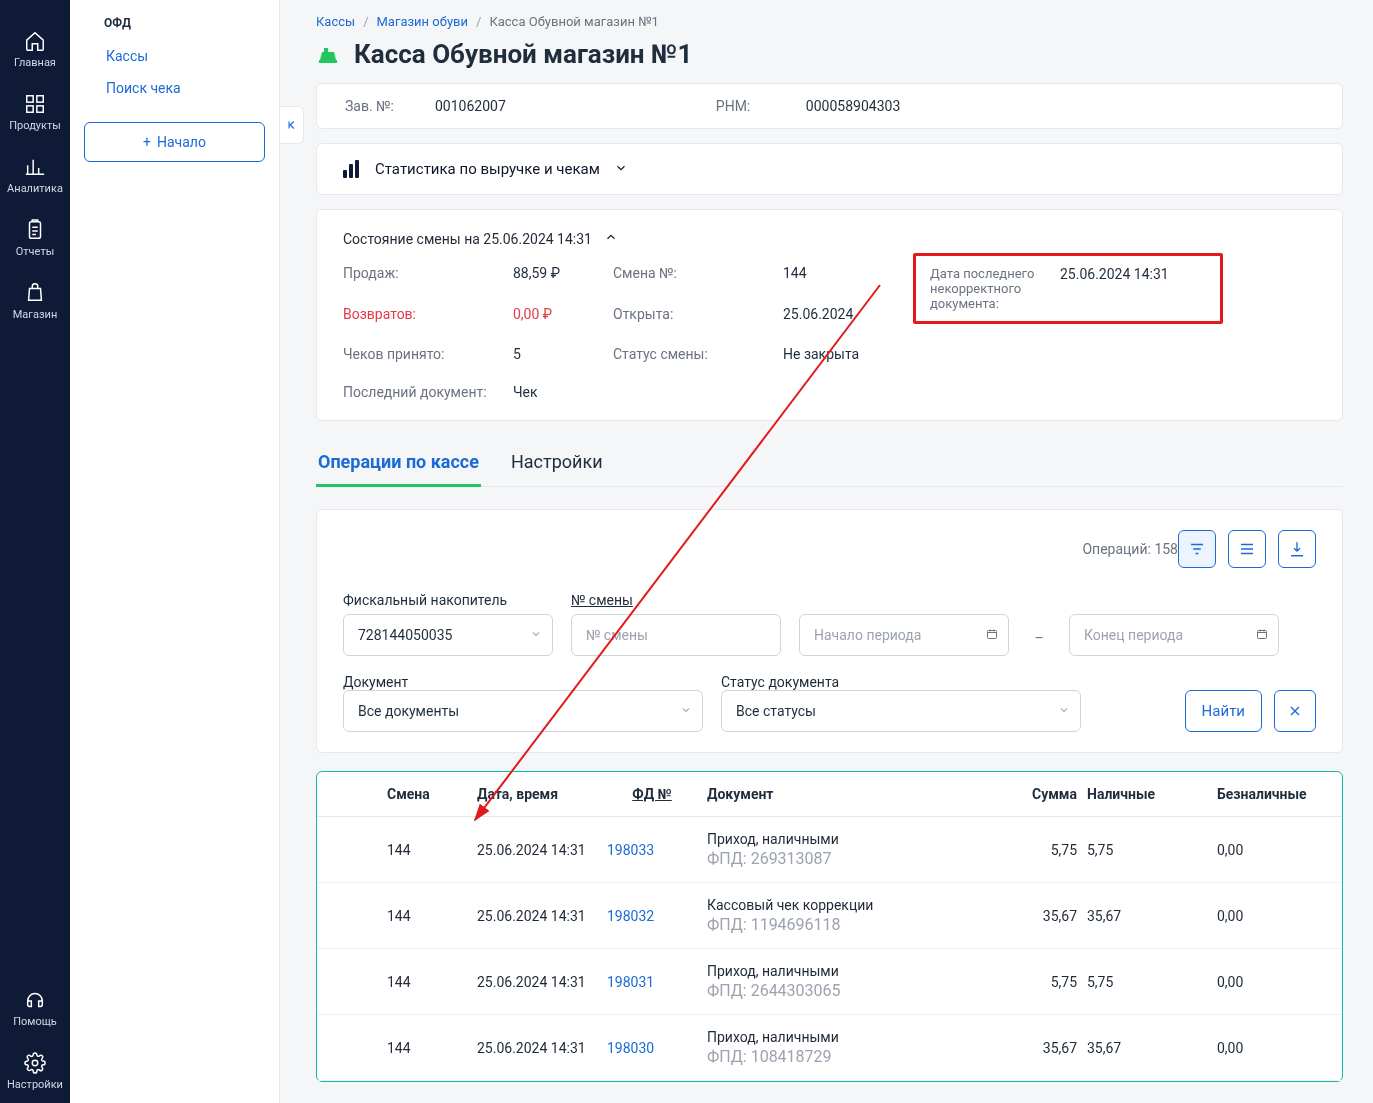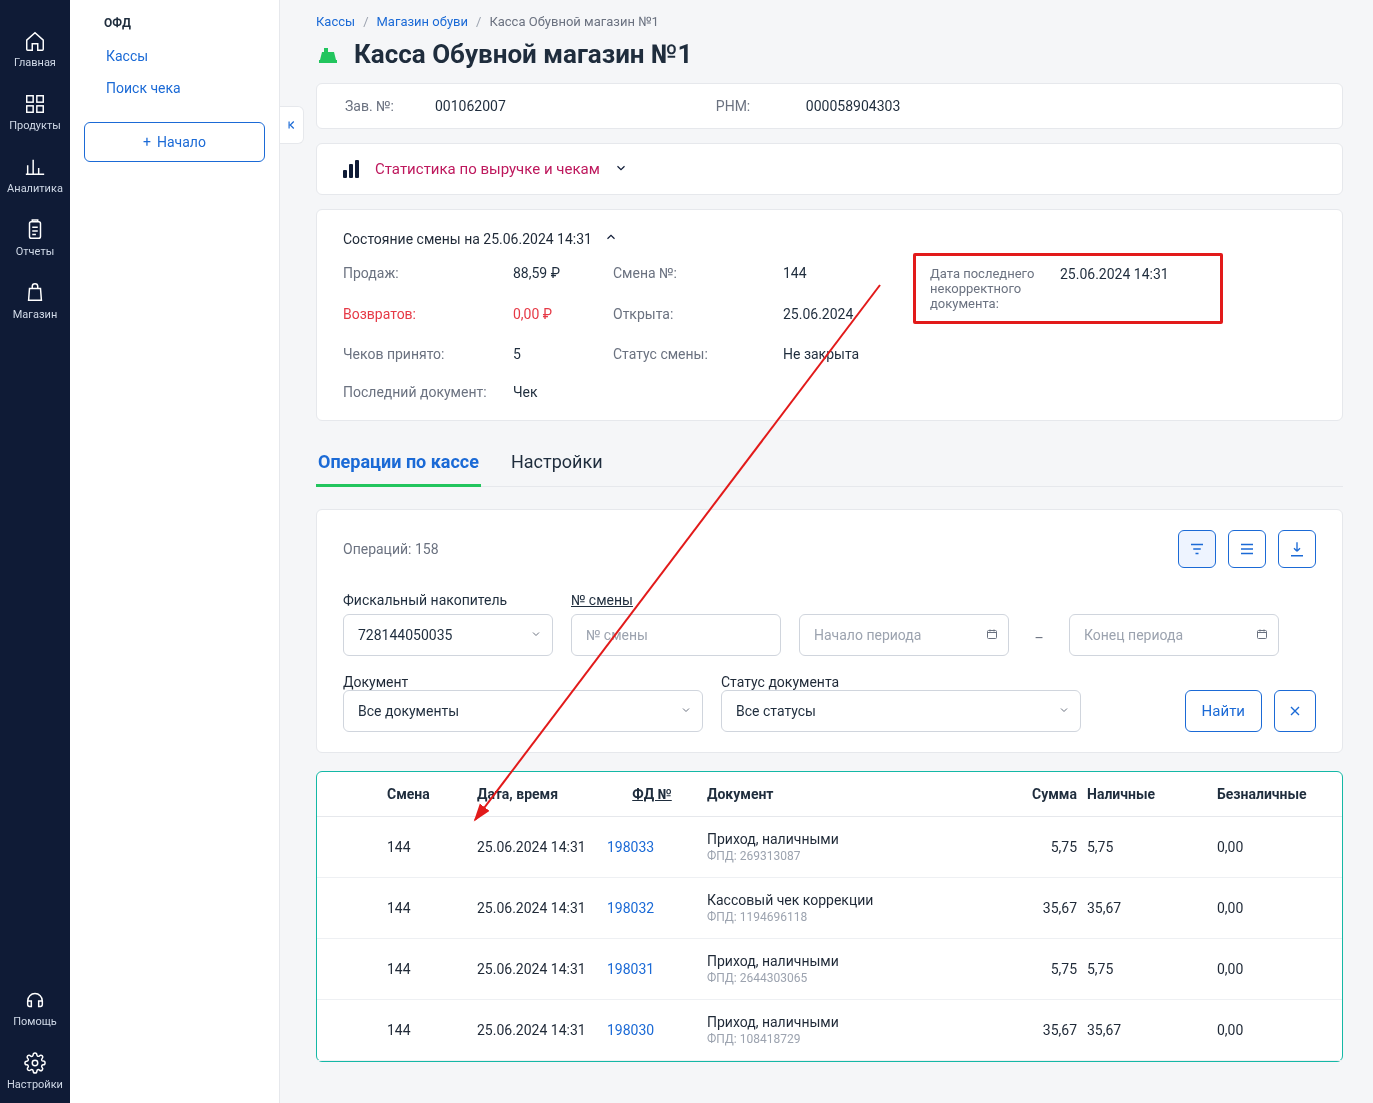--- a/index.html
+++ b/index.html
@@ -40,41 +40,41 @@
 .card.pad-lg { padding:20px 26px; }
 .info-row { display:flex; gap:70px; padding:14px 28px; }
 .info-pair { display:flex; gap:30px; }
 .info-pair .lbl { color:#6b7280; min-width:60px; }
 .info-pair .val { color:#1f2d3d; }
 
 
 .collapse-row { display:flex; align-items:center; gap:14px; padding:16px 26px; cursor:pointer; }
 .collapse-row .bar-icon { width:18px; height:18px; display:flex; align-items:flex-end; gap:2px; }
 .collapse-row .bar-icon span { width:4px; background:#0f1b36; border-radius:1px; }
-.collapse-row .title { font-size:15px; color:#be185d; }
+.collapse-row .title { font-size:15px; color:#0f172a; }
 .collapse-row .chev svg { width:14px; height:14px; stroke:#0f1b36; fill:none; stroke-width:2; }
 
 
 .shift-header { display:flex; align-items:center; gap:12px; padding:0 0 18px 0; cursor:pointer; }
 .kv-grid { display:grid; grid-template-columns: 170px 100px 170px 130px 170px 140px; row-gap:22px; align-items:start; font-size:14px;}
 .kv-grid .k { color:#6b7280; }
 .kv-grid .v { color:#1f2d3d; }
 .kv-grid .danger { color:#e63946; }
 .highlight-box { border:3px solid #e21a1a; border-radius:2px; padding:10px 14px; grid-column:5 / span 2; display:flex; gap:20px; align-items:flex-start; margin-top:-12px;}
 .highlight-box .k { color:#6b7280; font-size:13px; max-width:110px;}
 .highlight-box .v { color:#1f2d3d; font-size:14px;}
 
 
 .tabs { display:flex; gap:28px; margin-top:20px; border-bottom:1px solid #e6e8ec; }
 .tab { padding:10px 2px 14px 2px; font-size:18px; color:#1f2d3d; cursor:pointer; }
 .tab.active { color:#1b6ad6; font-weight:700; position:relative; }
 .tab.active::after { content:""; position:absolute; left:0; right:0; bottom:-1px; height:3px; background:#22c55e; }
 
 
-.ops-header { display:flex; align-items:center; justify-content:space-between; }
+.ops-header { display:flex; align-items:center; justify-content:flex-end; }
 .ops-header .count { color:#6b7280; }
 .icon-btn { width:38px; height:38px; border:1px solid #1b6ad6; border-radius:6px; display:flex; align-items:center; justify-content:center; cursor:pointer; background:#ffffff; }
 .icon-btn svg { width:18px; height:18px; stroke:#1b6ad6; fill:none; stroke-width:1.8;}
 .icon-btn.active { background:#eef4ff; }
 .btns-row { display:flex; gap:12px; }
 
 .filters { margin-top:24px; display:grid; grid-template-columns: 210px 210px 210px 24px 210px; column-gap:18px; row-gap:6px; align-items:end;}
 .filters label { font-size:14px; color:#1f2d3d; display:block; margin-bottom:6px; }
 .filters .sub { text-decoration:underline; }
 .select, .input { width:100%; height:42px; border:1px solid #d0d5dd; border-radius:6px; background:#ffffff; padding:0 32px 0 14px; font-size:14px; color:#1f2d3d; position:relative; display:flex; align-items:center; cursor:pointer;}
@@ -91,21 +91,21 @@
 .btn.icon-only svg { width:16px; height:16px; stroke:#1b6ad6; fill:none; stroke-width:2;}
 
 
 .table { margin-top:18px; background:#ffffff; border:1px solid #14b8a6; border-radius:6px; }
 .thead, .trow { display:grid; grid-template-columns: 50px 80px 120px 90px 250px 110px 120px 140px; align-items:center; padding:14px 10px; gap:10px;}
 .thead { font-weight:700; font-size:14px; color:#1f2d3d; border-bottom:1px solid #e6e8ec;}
 .thead .num { text-decoration:underline;text-align:center; }
 .trow { border-bottom:1px solid #eef0f3; font-size:14px;}
 .trow .dot { width:12px; height:12px; border-radius:50%; background:#ef4059; margin:auto;}
 .trow .fd { color:#1b6ad6; cursor:pointer;}
-.trow .doc-sub { color:#9ca3af; font-size:12px; margin-top:2px;}
+.trow .doc-sub { color:#9ca3af; font-size:16px; margin-top:2px;}
 .trow .sum,.thead .sum{ text-align:right;}
 
 
 .arrow-svg { position:absolute; left:320px; top:270px; width:620px; height:580px; pointer-events:none; }
 
 </style>
 </head>
 <body>
 
 <div class="nav-rail">

